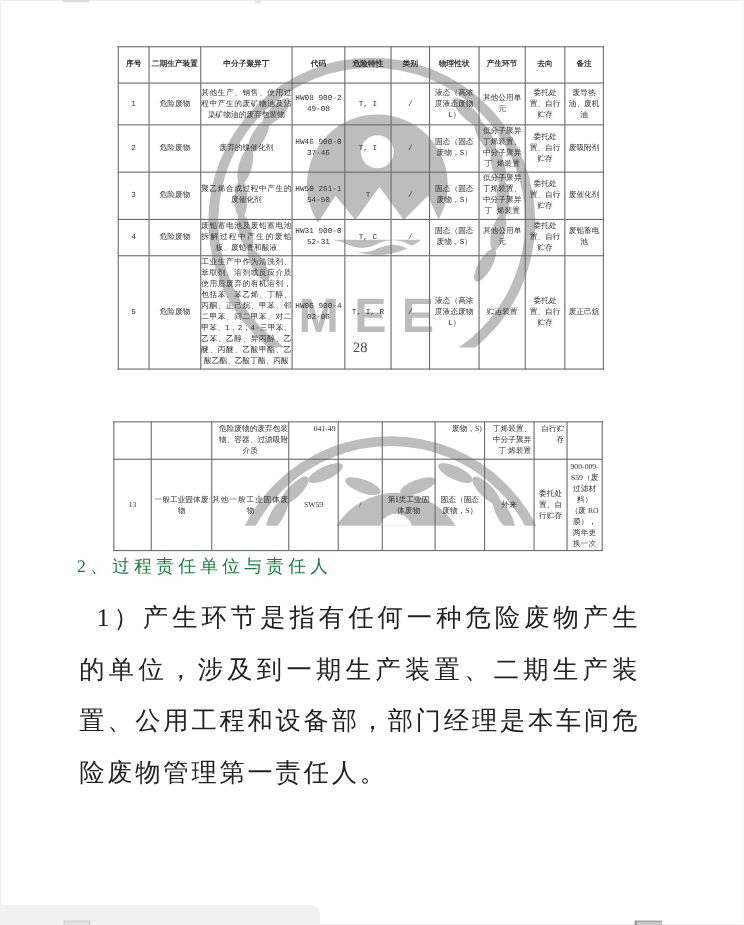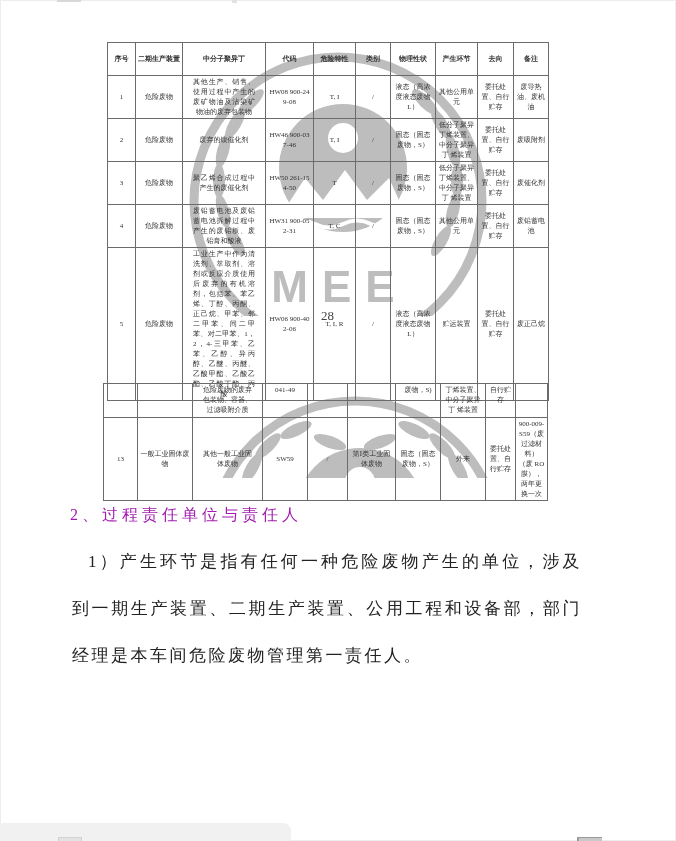--- a/index.html
+++ b/index.html
@@ -1,39 +1,39 @@
 <!DOCTYPE html>
 <html><head>
 <meta charset="utf-8">
 <style>
   html,body{margin:0;padding:0;background:#ffffff;}
   .page{position:relative;width:676px;height:841px;background:#fff;overflow:hidden;
         font-family:"Liberation Serif","DejaVu Serif",serif;color:#333;
         box-shadow:inset 0 0 0 1px #ededed;}
   
-  .t1wrap{position:absolute;left:107px;top:42px;width:441px;z-index:2;}
+  .t1wrap{position:absolute;left:107px;top:42px;width:441px;z-index:2;font-family:Liberation Mono, monospace;}
   .t2wrap{position:absolute;left:103px;top:383px;width:444px;z-index:2;}
   table{border-collapse:collapse;table-layout:fixed;width:100%;}
   td{border:1px solid #6b6b6b;font-size:7px;line-height:10px;text-align:center;
      vertical-align:middle;padding:1px 2px;color:#333;word-break:break-all;background:transparent;}
   tr.hdr td{font-weight:bold;}
-  td.name{text-align:justify;text-justify:inter-character;text-align-last:center;padding:1px 10px;}
-  tr.cont td{vertical-align:top;}
+  td.name{text-align:justify;text-justify:inter-character;text-align-last:center;padding:1px 0;}
+  tr.cont td{vertical-align:top;text-align:right;}
   
   .wm{position:absolute;overflow:hidden;pointer-events:none;z-index:1;}
   .wm1{left:107px;top:42px;width:441px;height:274px;}
   .wm2{left:103px;top:383px;width:444px;height:95px;}
   .wm svg{position:absolute;}
   .wm1 svg{left:76px;top:4px;}
   .wm2 svg{left:97px;top:7px;}
   
   .pagenum{position:absolute;left:107px;top:308px;width:441px;text-align:center;
            font-size:13px;color:#444;z-index:2;}
-  .heading{position:absolute;left:70px;top:505px;font-size:16px;letter-spacing:4px;color:#a21caf;z-index:2;}
-  .para{position:absolute;left:72px;width:510px;font-size:17px;line-height:47px;
+  .heading{position:absolute;left:70px;top:505px;font-size:16px;letter-spacing:4px;color:#15803d;z-index:2;}
+  .para{position:absolute;left:72px;width:510px;font-size:23px;line-height:47px;
         letter-spacing:2.5px;color:#222;text-align:justify;text-justify:inter-character;
         text-indent:16px;z-index:2;}
   .para1{top:538px;}
   .para2{top:661px;}
   
   .sliver-top{position:absolute;left:57px;top:0;width:24px;height:2px;background:#d8d8d8;}
   .tick-top{position:absolute;left:232px;top:0;width:5px;height:3px;background:#e2e2e2;}
   .panel-bl{position:absolute;left:0;top:823px;width:291px;height:18px;background:#f1f1f1;
             border-radius:0 8px 0 0;}
   .panel-bl-box{position:absolute;left:58px;top:14px;width:22px;height:4px;background:#e3e3e3;

